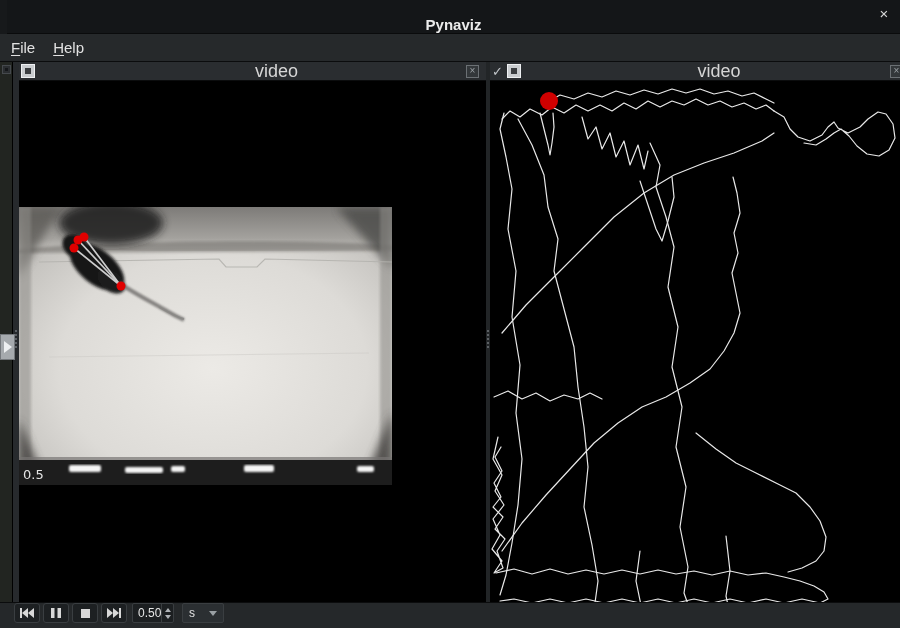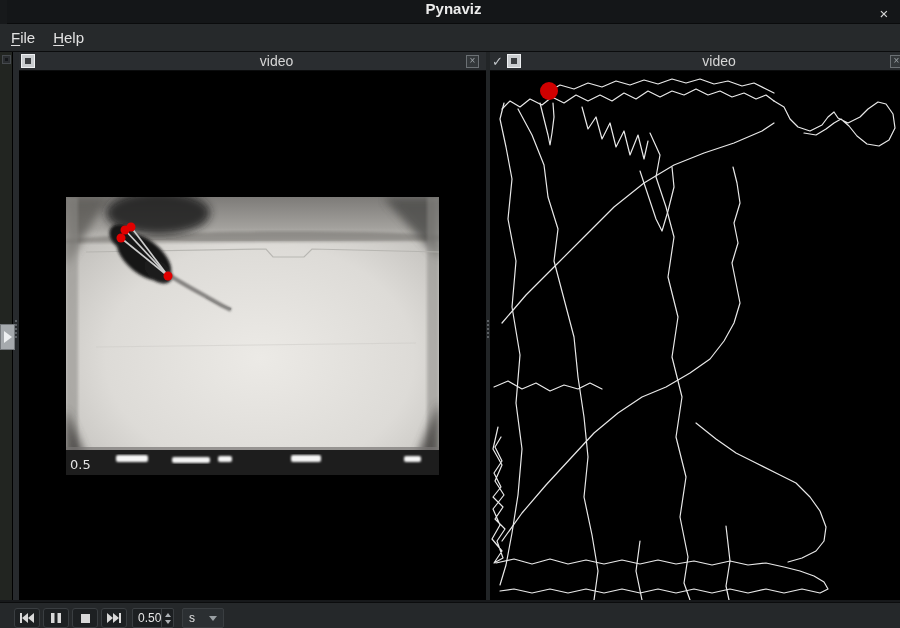--- a/index.html
+++ b/index.html
@@ -5,22 +5,22 @@
   * { box-sizing: border-box; margin: 0; padding: 0; }
   html,body { width: 900px; height: 628px; overflow: hidden; }
   body {
     font-family: "Liberation Sans", "DejaVu Sans", sans-serif;
     background: #17191b;
     color: #dcdcdc;
     position: relative;
   }
   
   .titlebar {
-    height: 24px; background: #141618;
-    display: flex; align-items: flex-start; justify-content: center;
+    height: 34px; background: #141618;
+    display: flex; align-items: flex-end; justify-content: center;
     position: relative; border-bottom: 1px solid #0a0b0c; margin-left: 7px;
   }
   .titlebar .title { font-size: 15px; font-weight: bold; color: #ececec; }
   .titlebar .close {
     position: absolute; right: 7px; top: 4px; width: 18px; height: 18px;
     display: flex; align-items: center; justify-content: center;
     color: #d8d8d8; font-size: 15px; cursor: default; line-height: 1;
   }
   
   .menubar {
@@ -64,46 +64,46 @@
     border-left: 8px solid #eef0f2;
   }
   .panel { display: flex; flex-direction: column; min-width: 0; }
   .panel-video { flex: none; width: 467px; }
   .panel-pose  { flex: 1; }
   .panel-header {
     height: 19px; background: #2a2d30; position: relative; flex: none;
     display: flex; align-items: center; justify-content: center;
     border-bottom: 1px solid #0b0c0d;
   }
-  .panel-title { font-size: 14px; color: #d6d6d6; line-height: 1; margin-left: 48px; }
+  .panel-title { font-size: 18px; color: #d6d6d6; line-height: 1; margin-left: 48px; }
   .hdr-left, .hdr-right {
     position: absolute; top: 0; height: 100%;
     display: flex; align-items: center; gap: 4px;
   }
   .hdr-left { left: 2px; }
   .hdr-right { right: 7px; }
   .hdr-right.clipped { right: -3px; }
   .icon-boxsq {
     width: 14px; height: 14px; background: #c9cccf; border: 1px solid #eef0f2;
     display: flex; align-items: center; justify-content: center;
   }
   .icon-boxsq::after { content:""; width: 6px; height: 6px; background: #3a3d40; }
   .icon-boxx {
     width: 13px; height: 13px; border: 1px solid #6b7074; color: #9aa0a4;
     display: flex; align-items: center; justify-content: center;
     font-size: 10px; line-height: 1; background: #33373a;
   }
   .icon-check { color: #c2c6ca; font-size: 13px; line-height: 1; }
   .panel-body { flex: 1; background: #000; position: relative; overflow: hidden; }
-  .video-body { display: flex; align-items: center; justify-content: center; }
+  .video-body { display: flex; align-items: center; justify-content: flex-start; }
   
   .toolbar {
     position: absolute; left: 0; right: 0; bottom: 0; height: 26px;
     background: #25282a; border-top: 1px solid #0b0c0d;
-    display: flex; align-items: flex-end; padding-left: 14px; 
+    display: flex; align-items: flex-start; padding-left: 14px; 
   }
   .tb-btn {
     width: 26px; height: 20px; flex: none; margin-right: 3px;
     background: #1d2022; border: 1px solid #3a3e41; border-radius: 3px;
     display: flex; align-items: center; justify-content: center;
   }
   .tb-btn svg { display: block; }
   .spinbox {
     width: 42px; height: 20px; flex: none; margin-left: 2px;
     background: #1c1f21; border: 1px solid #3a3e41; border-radius: 2px;

